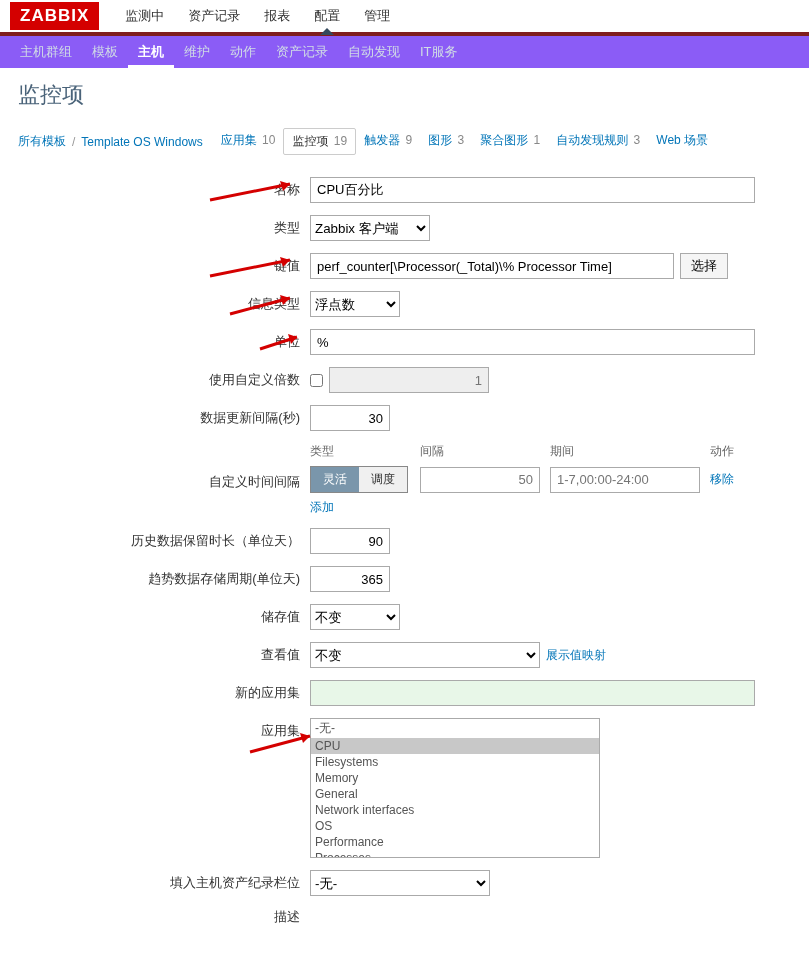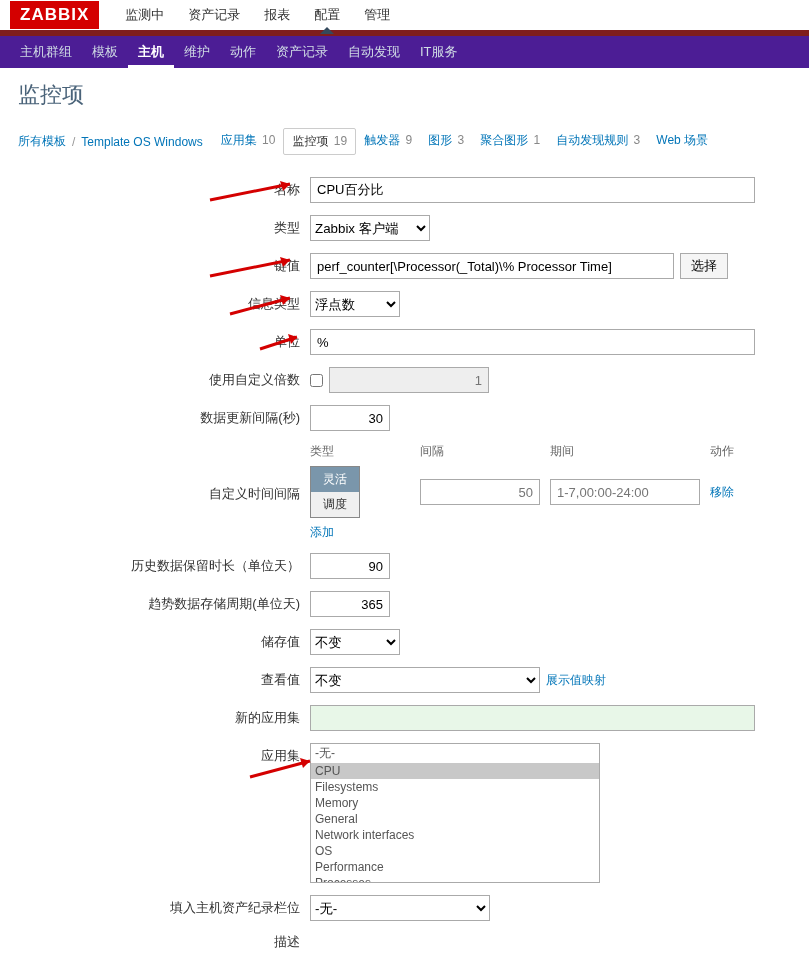--- a/index.html
+++ b/index.html
@@ -1,21 +1,21 @@
 <!DOCTYPE html>
 <html><head>
 <meta charset="utf-8">
 <style>
 * { box-sizing: border-box; margin: 0; padding: 0; }
 body { font-family: Arial, "Microsoft YaHei", sans-serif; font-size: 13px; color: #333; background: #fff; width: 809px; }
-.topnav { background: #fff; display: flex; align-items: center; height: 36px; padding: 0 10px; border-bottom: 6px solid #7f1d1d; }
+.topnav { background: #fff; display: flex; align-items: center; height: 36px; padding: 0 10px; border-bottom: 4px solid #7f1d1d; }
 .logo { background: #d40000; color: #fff; font-weight: bold; font-size: 17px; padding: 4px 10px; letter-spacing: 1px; margin-right: 14px; }
 .topnav .tab { padding: 0 12px; color: #333; height: 36px; line-height: 36px; cursor: pointer; position: relative; }
 .topnav .tab.active::after { content: ''; position: absolute; bottom: -1px; left: 50%; transform: translateX(-50%); width: 0; height: 0; border-left: 7px solid transparent; border-right: 7px solid transparent; border-bottom: 7px solid #34495d; }
-.subnav { background: #4c1d95; display: flex; align-items: center; height: 32px; padding: 0 10px; }
+.subnav { background: #8b5cf6; display: flex; align-items: center; height: 32px; padding: 0 10px; }
 .subnav .sub { padding: 0 10px; color: #d0dce5; height: 32px; line-height: 32px; cursor: pointer; }
 .subnav .sub.active { color: #fff; border-bottom: 3px solid #fff; font-weight: bold; }
 .page-title { font-size: 22px; color: #4a6379; padding: 12px 18px; }
 .breadcrumb-bar { display: flex; align-items: center; padding: 6px 18px; font-size: 12px; flex-wrap: wrap; gap: 0; }
 .breadcrumb-bar a { color: #0275b8; text-decoration: none; }
 .breadcrumb-bar .sep { color: #999; margin: 0 6px; }
 .bc-tabs { display: inline-flex; margin-left: 10px; }
 .bc-tab { padding: 4px 8px; color: #0275b8; cursor: pointer; }
 .bc-tab .cnt { color: #888; margin-left: 2px; }
 .bc-tab.active { background: #fff; border: 1px solid #ccc; color: #333; border-radius: 2px; }
@@ -26,21 +26,21 @@
 input[type=text] { border: 1px solid #aaa; padding: 4px 6px; font-size: 13px; height: 26px; }
 .w-full { width: 445px; }
 .w-sel { width: 120px; height: 26px; border: 1px solid #aaa; background: #fff; }
 .w-sel-lg { width: 230px; height: 26px; border: 1px solid #aaa; background: #fff; }
 .w-sm { width: 80px; text-align: right; }
 .btn-sm { border: 1px solid #aaa; background: #f5f5f5; padding: 3px 10px; cursor: pointer; height: 26px; font-size: 13px; }
 .intervals-box { display: flex; flex-direction: column; gap: 6px; }
 .interval-head { display: flex; gap: 0; font-size: 12px; color: #666; }
 .ih-col1 { width: 110px; } .ih-col2 { width: 130px; } .ih-col3 { width: 160px; } .ih-col4 { width: 50px; }
 .interval-row { display: flex; align-items: center; gap: 0; }
-.seg { display: inline-flex; border: 1px solid #888; flex-direction: column; }
+.seg { display: inline-flex; border: 1px solid #888; }
 .seg span { padding: 4px 12px; cursor: pointer; font-size: 12px; }
 .seg .on { background: #7a96ab; color: #fff; }
 .seg .off { background: #f0f0f0; color: #333; padding-left: 12px; }
 .link { color: #0275b8; cursor: pointer; font-size: 12px; }
 .multi-box { border: 1px solid #aaa; width: 290px; height: 140px; overflow-y: scroll; font-size: 12px; }
 .multi-box div { padding: 1px 4px; color: #555; cursor: pointer; }
 .multi-box div.sel { background: #c8c8c8; }
 .newapp { border: 2px solid #a5d9a5; background: #e8f7e8; width: 445px; height: 28px; padding: 2px 4px; }
 .arrow { position: absolute; left: 175px; pointer-events: none; }
 .disabled-input { background: #eee; border: 1px solid #ccc; width: 160px; height: 26px; text-align: right; padding: 4px 6px; color: #999; }

